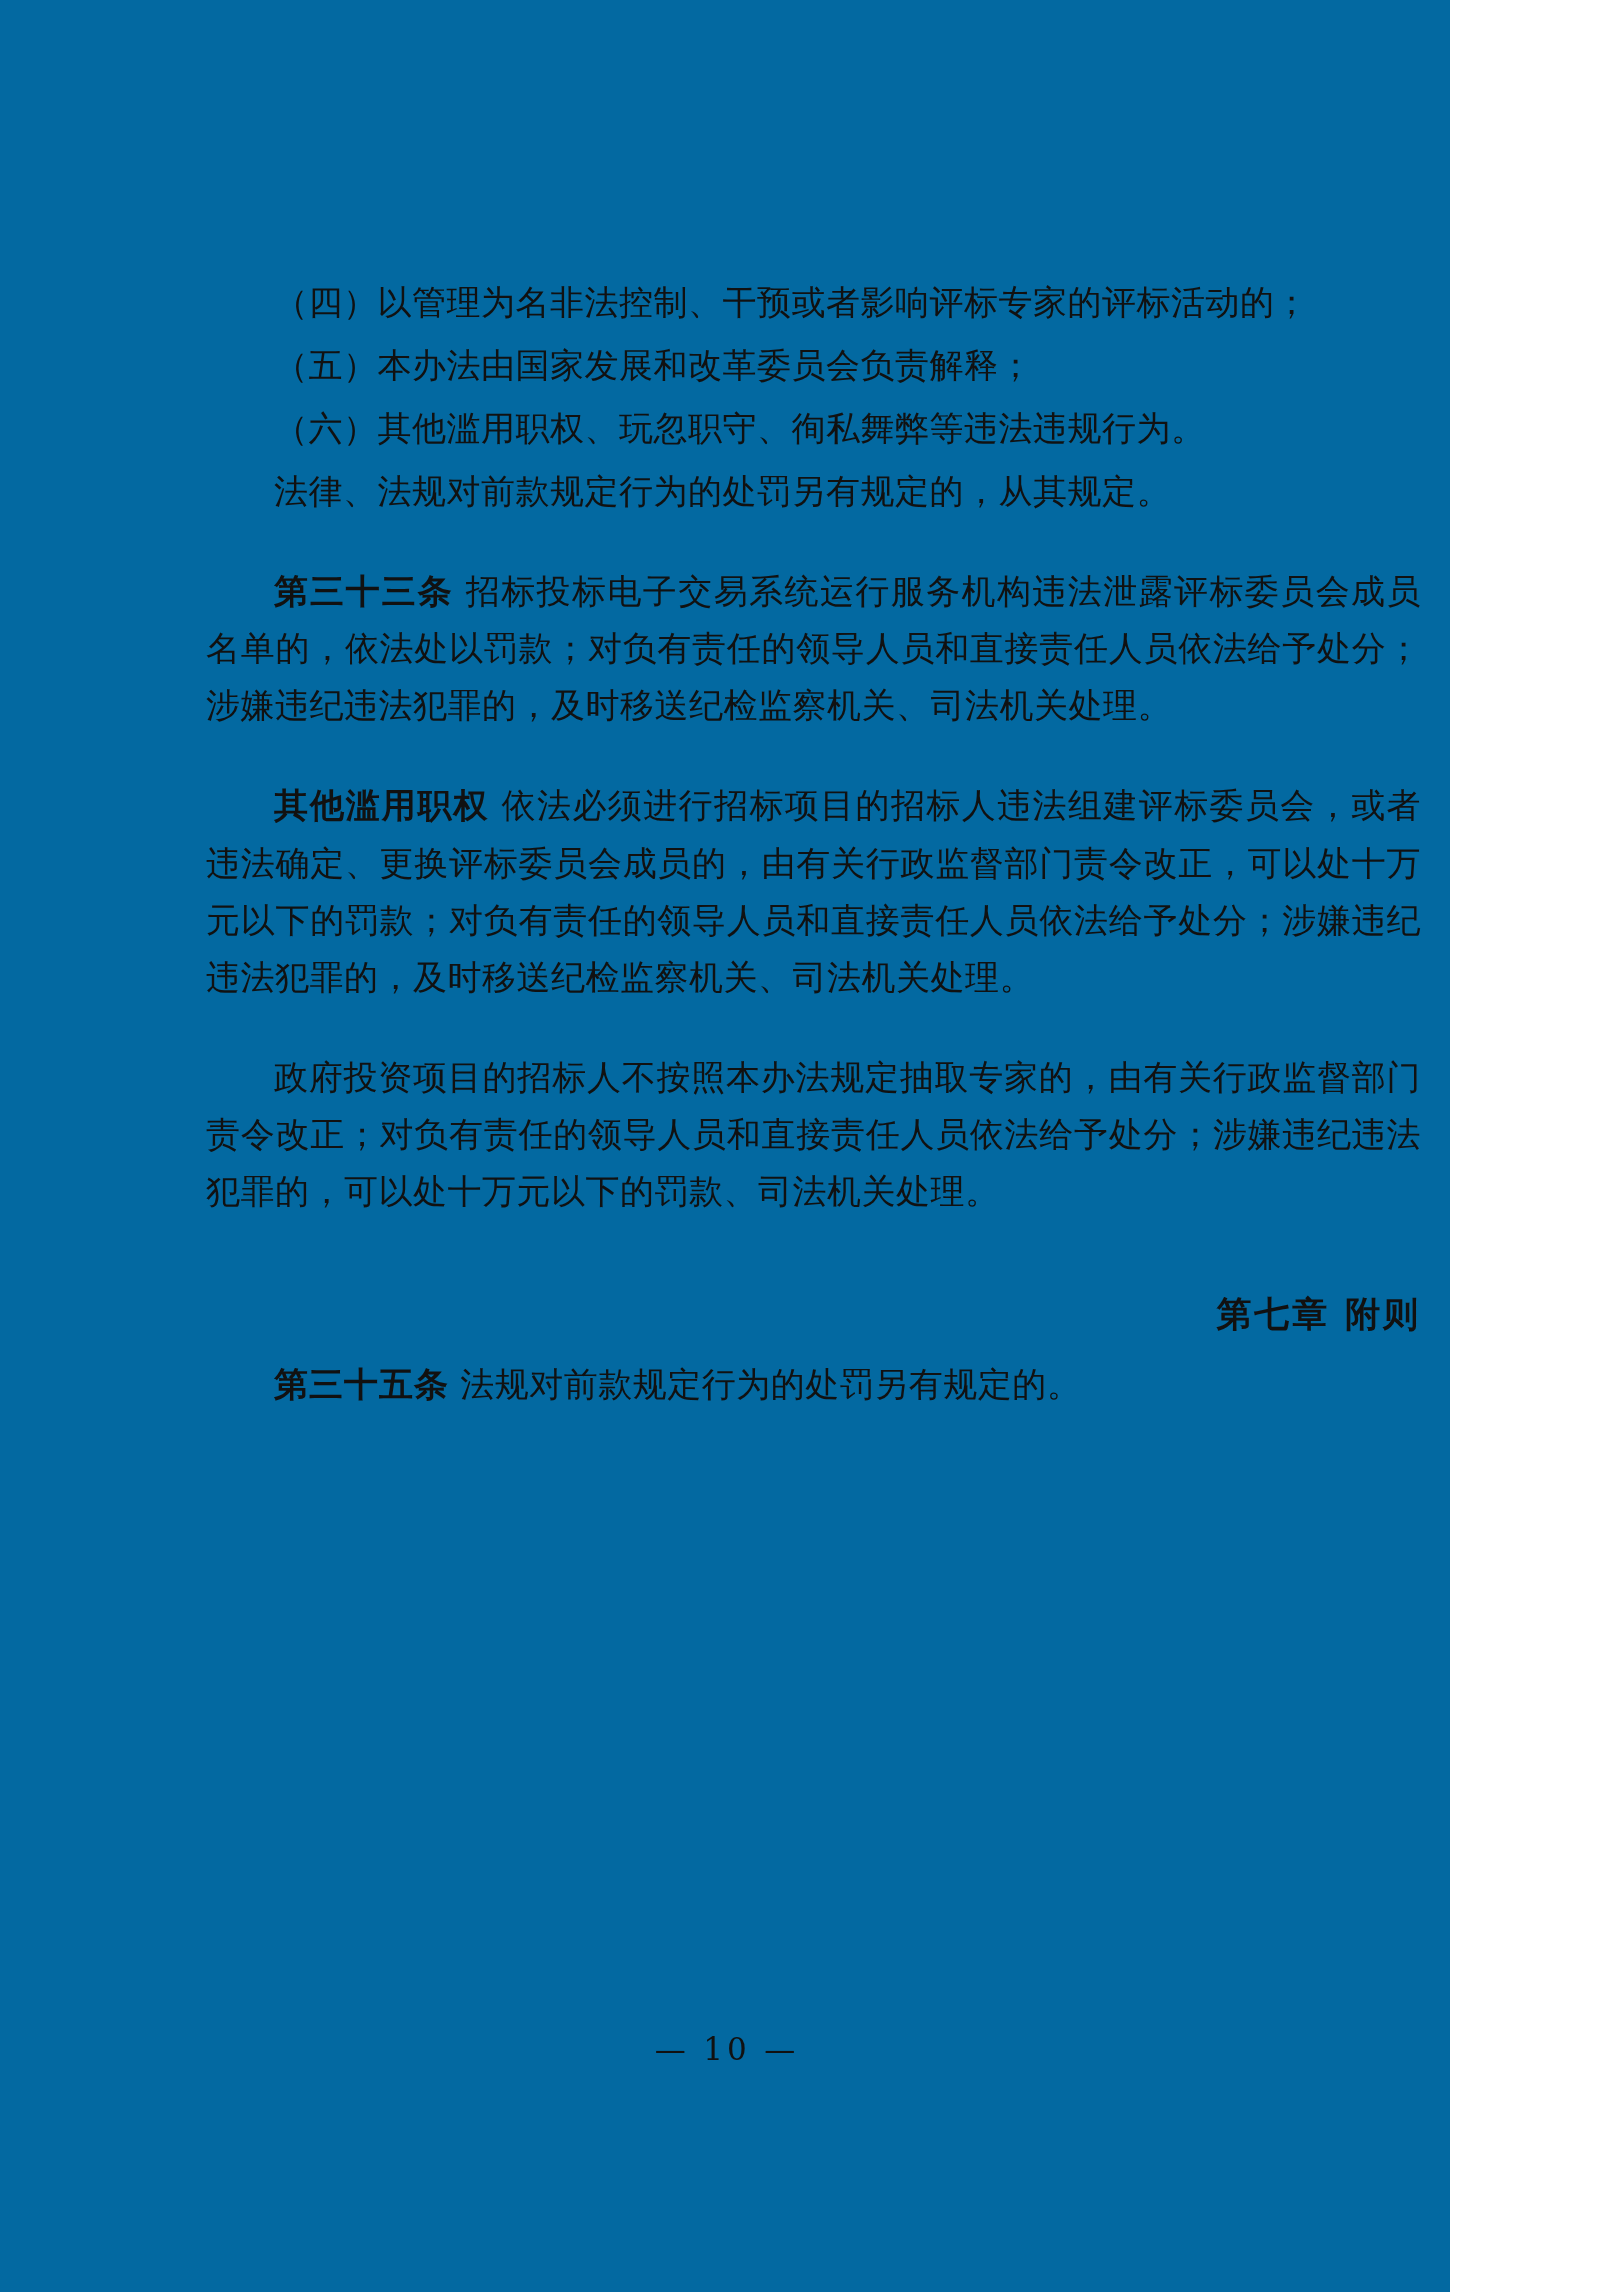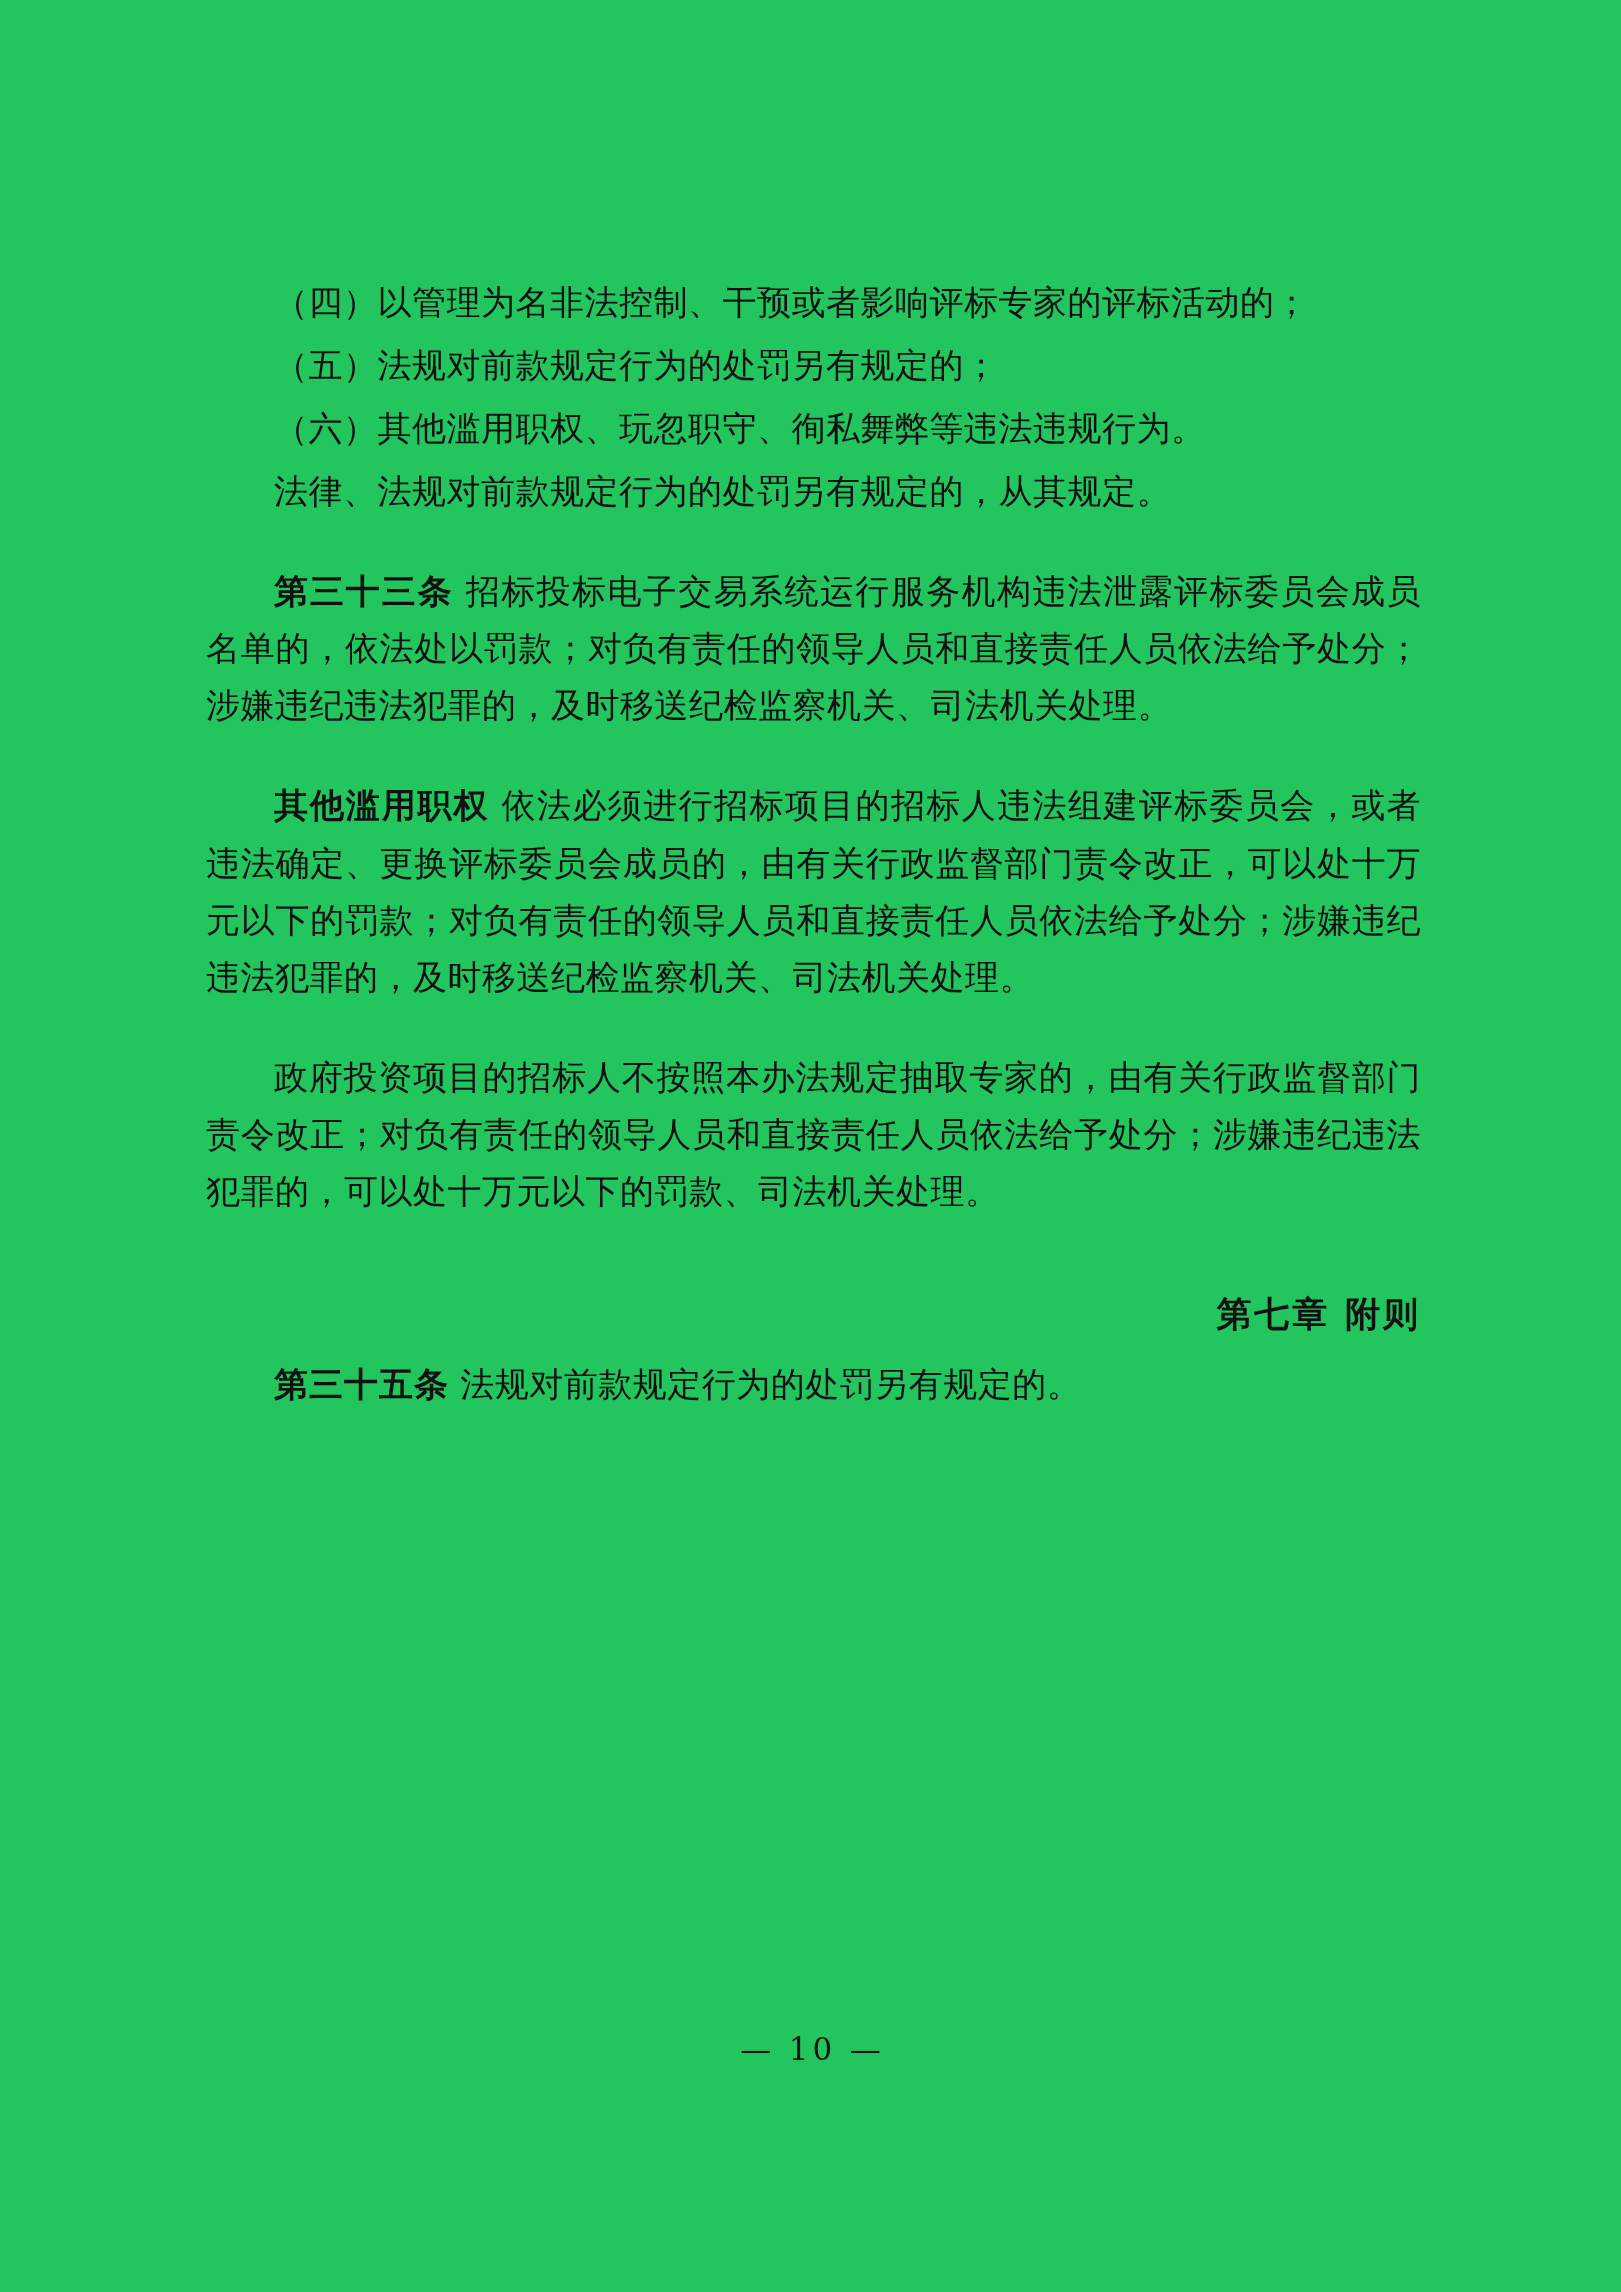--- a/index.html
+++ b/index.html
@@ -2,23 +2,23 @@
 <html lang="zh"><head>
 <meta charset="utf-8">
 <style>
   html, body {
     margin: 0;
     padding: 0;
     background: #ffffff;
   }
   .page {
     position: relative;
-    width: 1621px;
+    width: 1450px;
     height: 2293px;
-    background: #22c55e;
+    background: #0369a1;
     box-sizing: border-box;
     font-family: "DejaVu Serif", serif;
     color: #111111;
     overflow: hidden;
   }
   .content {
     position: absolute;
     left: 206px;
     top: 274px;
     width: 1215px;
@@ -63,21 +63,21 @@
   }
 </style>
 </head>
 <body>
 
 <div class="page">
   <div class="content">
 
     <p class="indent">（四）以管理为名非法控制、干预或者影响评标专家的评标活动的；</p>
 
-    <p class="indent">（五）法规对前款规定行为的处罚另有规定的；</p>
+    <p class="indent">（五）本办法由国家发展和改革委员会负责解释；</p>
 
     <p class="indent">（六）其他滥用职权、玩忽职守、徇私舞弊等违法违规行为。</p>
 
     <p class="indent">法律、法规对前款规定行为的处罚另有规定的，从其规定。</p>
 
     <p class="indent gap-before">
       <span class="art-label">第三十三条</span><span> </span><span>招标投标电子交易系统运行服务机构违法泄露评标委员会成员名单的，依法处以罚款；对负有责任的领导人员和直接责任人员依法给予处分；涉嫌违纪违法犯罪的，及时移送纪检监察机关、司法机关处理。</span>
     </p>
 
     <p class="indent gap-before">

